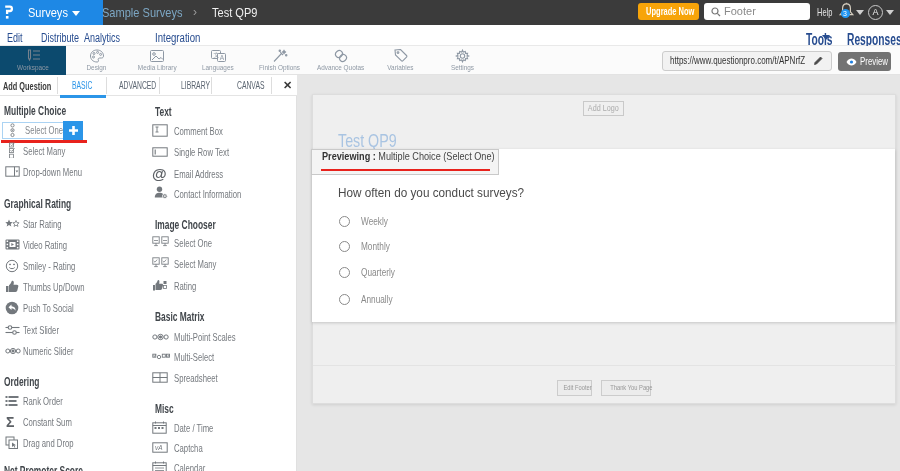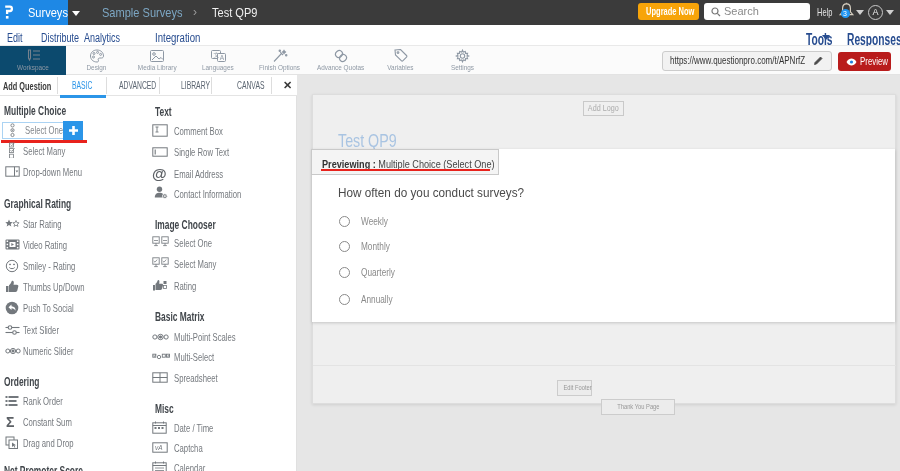--- a/index.html
+++ b/index.html
@@ -9,39 +9,39 @@
 .nx64 { display:inline-block; transform:scaleX(0.64); transform-origin:0 50%; white-space:nowrap; }
 .nx68 { display:inline-block; transform:scaleX(0.68); transform-origin:0 50%; white-space:nowrap; }
 .nx75 { display:inline-block; transform:scaleX(0.75); transform-origin:0 50%; white-space:nowrap; }
 .nx80 { display:inline-block; transform:scaleX(0.80); transform-origin:0 50%; white-space:nowrap; }
 .nx85 { display:inline-block; transform:scaleX(0.85); transform-origin:0 50%; white-space:nowrap; }
 .cx80 { display:inline-block; transform:scaleX(0.80); transform-origin:50% 50%; white-space:nowrap; }
 .cx75 { display:inline-block; transform:scaleX(0.75); transform-origin:50% 50%; white-space:nowrap; }
 
 
 #topbar { position:absolute; left:0; top:0; width:900px; height:25px; background:#3b3b3b; }
-#bluebox { position:absolute; left:0; top:0; width:68px; height:26px; background:#1e88e5; color:#fff; }
+#bluebox { position:absolute; left:0; top:0; width:103px; height:26px; background:#1e88e5; color:#fff; }
 .caret { display:inline-block; width:0; height:0; border-left:4px solid transparent; border-right:4px solid transparent; border-top:5px solid #fff; }
 #upgrade { position:absolute; left:638px; top:3px; width:61px; height:17px; background:#f7a409; border-radius:3px; color:#fff; font-size:10px; font-weight:bold; text-align:center; line-height:17px; }
 #search { position:absolute; left:704px; top:3px; width:106px; height:17px; background:#fff; border-radius:3px; }
 #avatar { position:absolute; left:868px; top:5px; width:15px; height:15px; border-radius:50%; border:1px solid #c9c9c9; color:#eee; font-size:9px; text-align:center; line-height:13px; }
 
 
 #navrow { position:absolute; left:0; top:25px; width:900px; height:21px; background:#fff; border-bottom:1px solid #e9e9e9; font-size:12px; color:#274c8f; }
 #navrow .item { position:absolute; top:6px; }
 #navrow .right { font-weight:bold; font-size:16px; top:6px; }
 
 
 #toolbar { position:absolute; left:0; top:46px; width:900px; height:29px; background:#fbfbfb; border-bottom:1px solid #e3e3e3; }
 .tool { position:absolute; top:46px; height:29px; text-align:center; color:#8e98a4; width:66px; }
 .tool .ic { display:block; margin:3px auto 0; }
 .tool .tl { display:block; font-size:8px; margin-top:0px; color:#8e98a4; }
 #urlbox { position:absolute; left:662px; top:51px; width:170px; height:20px; border:1px solid #ccc; border-radius:3px; background:#f2f2f2; font-size:10px; color:#333; line-height:18px; }
 #urlpencil { position:absolute; right:0; top:0; width:25px; height:18px; text-align:center; }
-#previewbtn { position:absolute; left:838px; top:52px; width:53px; height:19px; background:#b91c1c; border-radius:3px; color:#fff; font-size:10.5px; line-height:19px; }
+#previewbtn { position:absolute; left:838px; top:52px; width:53px; height:19px; background:#737373; border-radius:3px; color:#fff; font-size:10.5px; line-height:19px; }
 
 
 #leftpanel { position:absolute; left:0; top:75px; width:297px; height:396px; background:#fff; border-right:1px solid #e0e0e0; }
 #tabrow { position:absolute; left:0; top:75px; width:297px; height:21px; border-bottom:1px solid #e4e4e4; background:#fff; }
 #tabrow .tab { position:absolute; top:5px; font-size:10px; color:#5a6470; }
 #tabrow .sep { position:absolute; top:2px; height:17px; width:1px; background:#ddd; }
 #tabunder { position:absolute; left:60px; top:95px; width:46px; height:3px; background:#2b95e8; }
 
 .hd { position:absolute; font-size:12px; font-weight:bold; color:#41464b; transform:scaleX(0.70); transform-origin:0 50%; white-space:nowrap; }
 .it { position:absolute; font-size:11px; color:#75797e; height:13px; }
@@ -51,21 +51,21 @@
 #selbox { position:absolute; left:2px; top:122px; width:81px; height:17px; border:1px solid #abd3f3; background:#fff; }
 #selplus { position:absolute; left:63px; top:121px; width:20px; height:19px; background:#2b95e8; color:#fff; font-size:14px; font-weight:bold; text-align:center; line-height:18px; }
 #redline { position:absolute; left:1px; top:140px; width:86px; height:2.5px; background:#e8221c; }
 
 
 #main { position:absolute; left:297px; top:75px; width:603px; height:396px; background:#e6e6e6; }
 #panel { position:absolute; left:312px; top:94px; width:584px; height:310px; background:#efefef; border:1px solid #ddd; box-shadow:0 1px 3px rgba(0,0,0,0.10); }
 #addlogo { position:absolute; left:583px; top:101px; width:41px; height:15px; border:1px solid #c9c9c9; color:#ababab; font-size:9px; text-align:center; line-height:13px; }
 #survtitle { position:absolute; left:338px; top:130px; font-size:19px; color:#a9c4e2; transform:scaleX(0.75); transform-origin:0 0; white-space:nowrap; }
 #card { position:absolute; left:312px; top:149px; width:583px; height:173px; background:#fff; box-shadow:0 1px 3px rgba(0,0,0,0.18); }
-#prevbox { position:absolute; left:311px; top:149px; width:188px; height:26px; background:#f4f4f4; border:1px solid #c9c9c9; font-size:11px; color:#444; padding:8px 0 0 10px; white-space:nowrap; }
+#prevbox { position:absolute; left:311px; top:149px; width:188px; height:26px; background:#f4f4f4; border:1px solid #c9c9c9; font-size:11px; color:#444; padding:0 0 0 10px; white-space:nowrap; }
 #prevbox b { color:#333; }
 #redline2 { position:absolute; left:321px; top:168.5px; width:169px; height:2.5px; background:#e8221c; }
 #question { position:absolute; left:338px; top:185px; font-size:13.5px; color:#4a4a4a; transform:scaleX(0.87); transform-origin:0 0; white-space:nowrap; }
 .opt { position:absolute; left:339px; font-size:11px; color:#8a8a8a; }
 .opt .rad { position:absolute; left:0; top:0; width:11px; height:11px; border:1px solid #8a8a8a; border-radius:50%; background:#fff; }
 .opt .ol { position:absolute; left:21.5px; top:-1px; transform:scaleX(0.75); transform-origin:0 0; white-space:nowrap; }
 #divline { position:absolute; left:313px; top:365px; width:583px; height:1px; background:#e3e3e3; }
 .footbtn { position:absolute; top:380px; height:16px; background:#ececec; border:1px solid #ccc; color:#979797; font-size:8px; text-align:center; line-height:14px; }
 </style>
 </head>
@@ -82,21 +82,21 @@
 </div>
 <span class="abs nx85" style="left:102px; top:5px; font-size:13px; color:#7da7c4;">Sample Surveys</span>
 <span class="abs" style="left:193px; top:5px; font-size:12px; color:#9a9a9a;">›</span>
 <span class="abs nx85" style="left:212px; top:5px; font-size:13px; color:#f0f0f0;">Test QP9</span>
 <div id="upgrade"><span class="cx75">Upgrade Now</span></div>
 <div id="search">
   <svg class="abs" style="left:7px; top:4px;" width="10" height="10" viewBox="0 0 10 10">
       <circle cx="4" cy="4" r="3" fill="none" stroke="#777" stroke-width="1.2"></circle>
       <path d="M6.3 6.3 L9 9" stroke="#777" stroke-width="1.2"></path>
     </svg>
-  <span class="abs" style="left:20px; top:2px; font-size:11px; color:#8a8a8a;">Search</span>
+  <span class="abs" style="left:20px; top:2px; font-size:11px; color:#8a8a8a;">Footer</span>
 </div>
 <span class="abs nx68" style="left:817px; top:6px; font-size:11px; color:#e4e4e4;">Help</span>
 <svg class="abs" style="left:838px; top:2px;" width="17" height="16" viewBox="0 0 17 16">
     <path d="M8.5 1.8 C6 1.8 4.6 3.8 4.6 6.2 L4.6 9.8 L2.2 12.6 L14.8 12.6 L12.4 9.8 L12.4 6.2 C12.4 3.8 11 1.8 8.5 1.8 Z" fill="none" stroke="#d5cec0" stroke-width="1.2"></path>
     <path d="M8.5 1.8 L8.5 0.8" stroke="#d5cec0" stroke-width="1.4"></path>
     <path d="M6.8 13.6 A1.8 1.8 0 0 0 10.2 13.6" fill="none" stroke="#d5cec0" stroke-width="1.1"></path>
   </svg>
 <div class="abs" style="left:840.5px; top:9px; width:9px; height:9px; border-radius:50%; background:#2196f3; color:#fff; font-size:7px; text-align:center; line-height:9px;">3</div>
 <span class="caret abs" style="left:856px; top:10px; border-top-color:#cfcfcf;"></span>
 <div id="avatar">A</div>
@@ -554,13 +554,13 @@
 <div class="opt" style="top:267px;">
     <span class="rad"></span>
     <span class="ol">Quarterly</span>
   </div>
 <div class="opt" style="top:293.5px;">
     <span class="rad"></span>
     <span class="ol">Annually</span>
   </div>
 <div id="divline"></div>
 <div class="footbtn" style="left:557px; width:35px;"><span class="cx75" style="transform:scaleX(0.72);">Edit Footer</span></div>
-<div class="footbtn" style="left:601px; width:74px;margin-top:19px;"><span class="cx75" style="transform:scaleX(0.72);">Thank You Page</span></div>
+<div class="footbtn" style="left:601px; width:50px;"><span class="cx75" style="transform:scaleX(0.72);">Thank You Page</span></div>
 
 </body></html>

